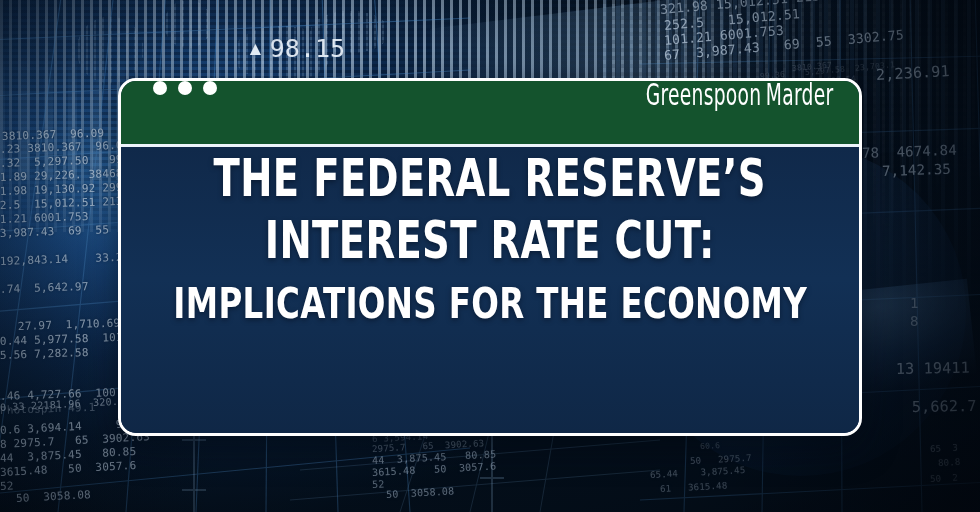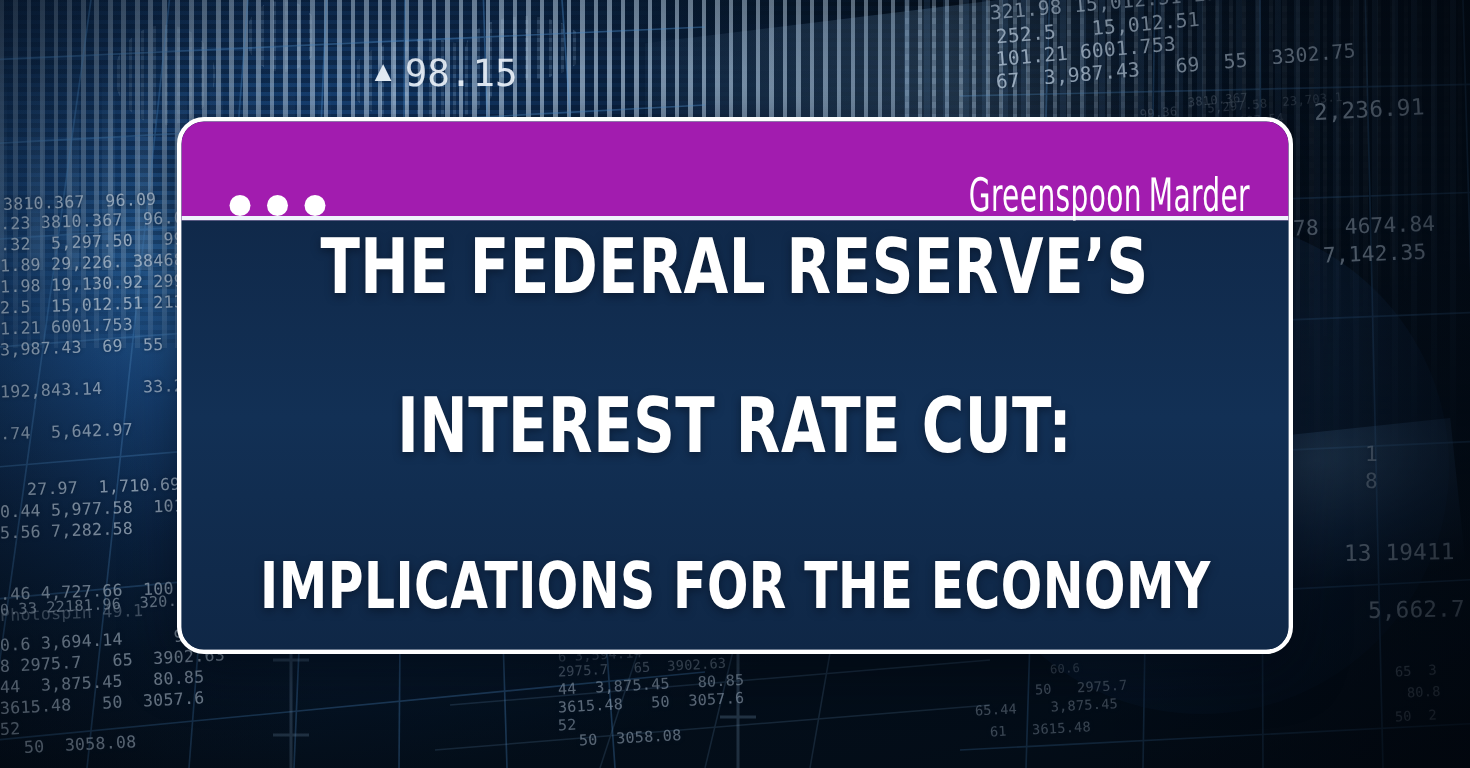--- a/index.html
+++ b/index.html
@@ -157,24 +157,24 @@
     border:3px solid #ffffff;
     border-radius:18px;
     box-shadow:0 10px 34px rgba(1,7,16,.55);
     overflow:hidden;
     display:flex;
     flex-direction:column;
   }
   #card-titlebar {
     height:66px;
     flex:0 0 66px;
-    background:#a21caf;
+    background:#14532d;
     border-bottom:3px solid #eef4fb;
     display:flex;
-    align-items:flex-end;
+    align-items:flex-start;
     justify-content:space-between;
     padding:0 26px 0 32px;
   }
   #window-dots { display:flex; gap:11px; align-items:center; }
   .dot { width:14px; height:14px; border-radius:50%; background:#ffffff; }
 
   #brand-logo {
     color:#ffffff;
     font-family:"DejaVu Sans Condensed","Liberation Sans Narrow","Liberation Sans", sans-serif;
     font-size:26px;
@@ -186,21 +186,21 @@
     white-space:nowrap;
   }
   #brand-logo .brand-2 { margin-left:.22em; }
 
   #card-body {
     flex:1 1 auto;
     background:linear-gradient(180deg,#10294a 0%,#123055 46%,#0f2746 100%);
     display:flex;
     flex-direction:column;
     align-items:center;
-    justify-content:space-between;
+    justify-content:flex-start;
     padding:6px 26px 20px;
   }
 
   .headline {
     color:#ffffff;
     text-align:center;
     font-family:"DejaVu Sans Condensed","Liberation Sans Narrow","Liberation Sans", sans-serif;
     font-weight:700;
     letter-spacing:.4px;
     line-height:1.0;

